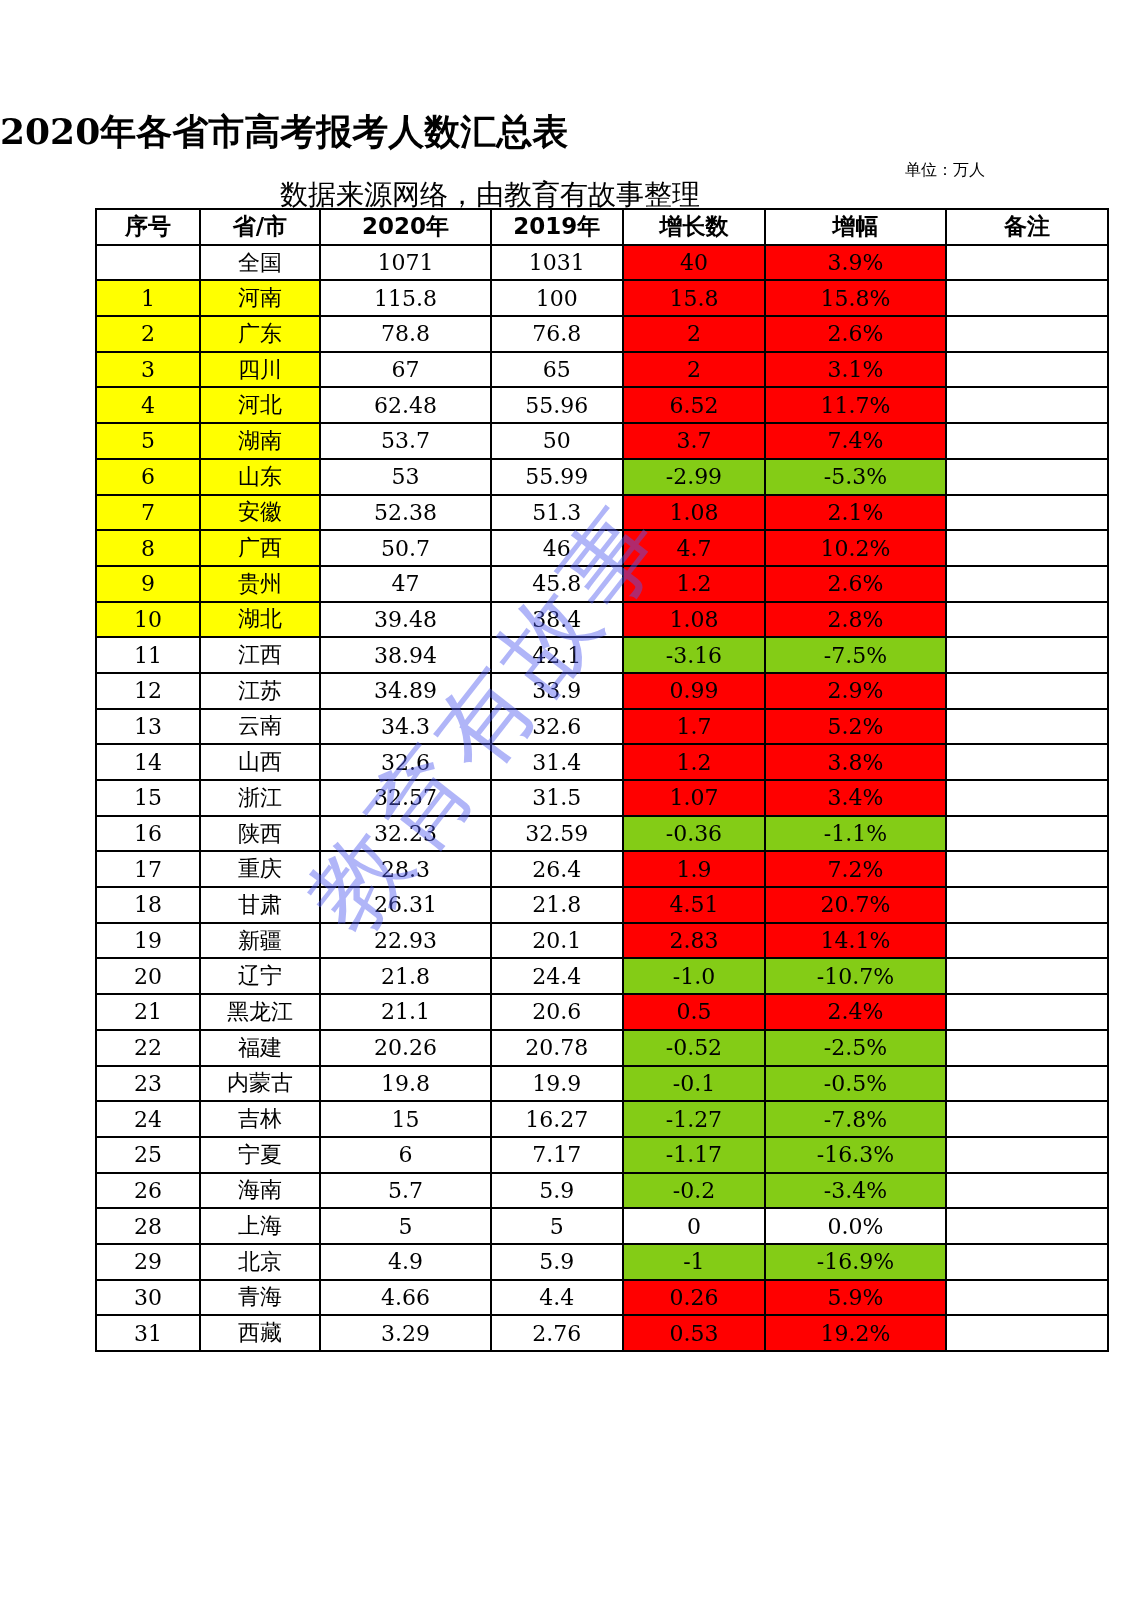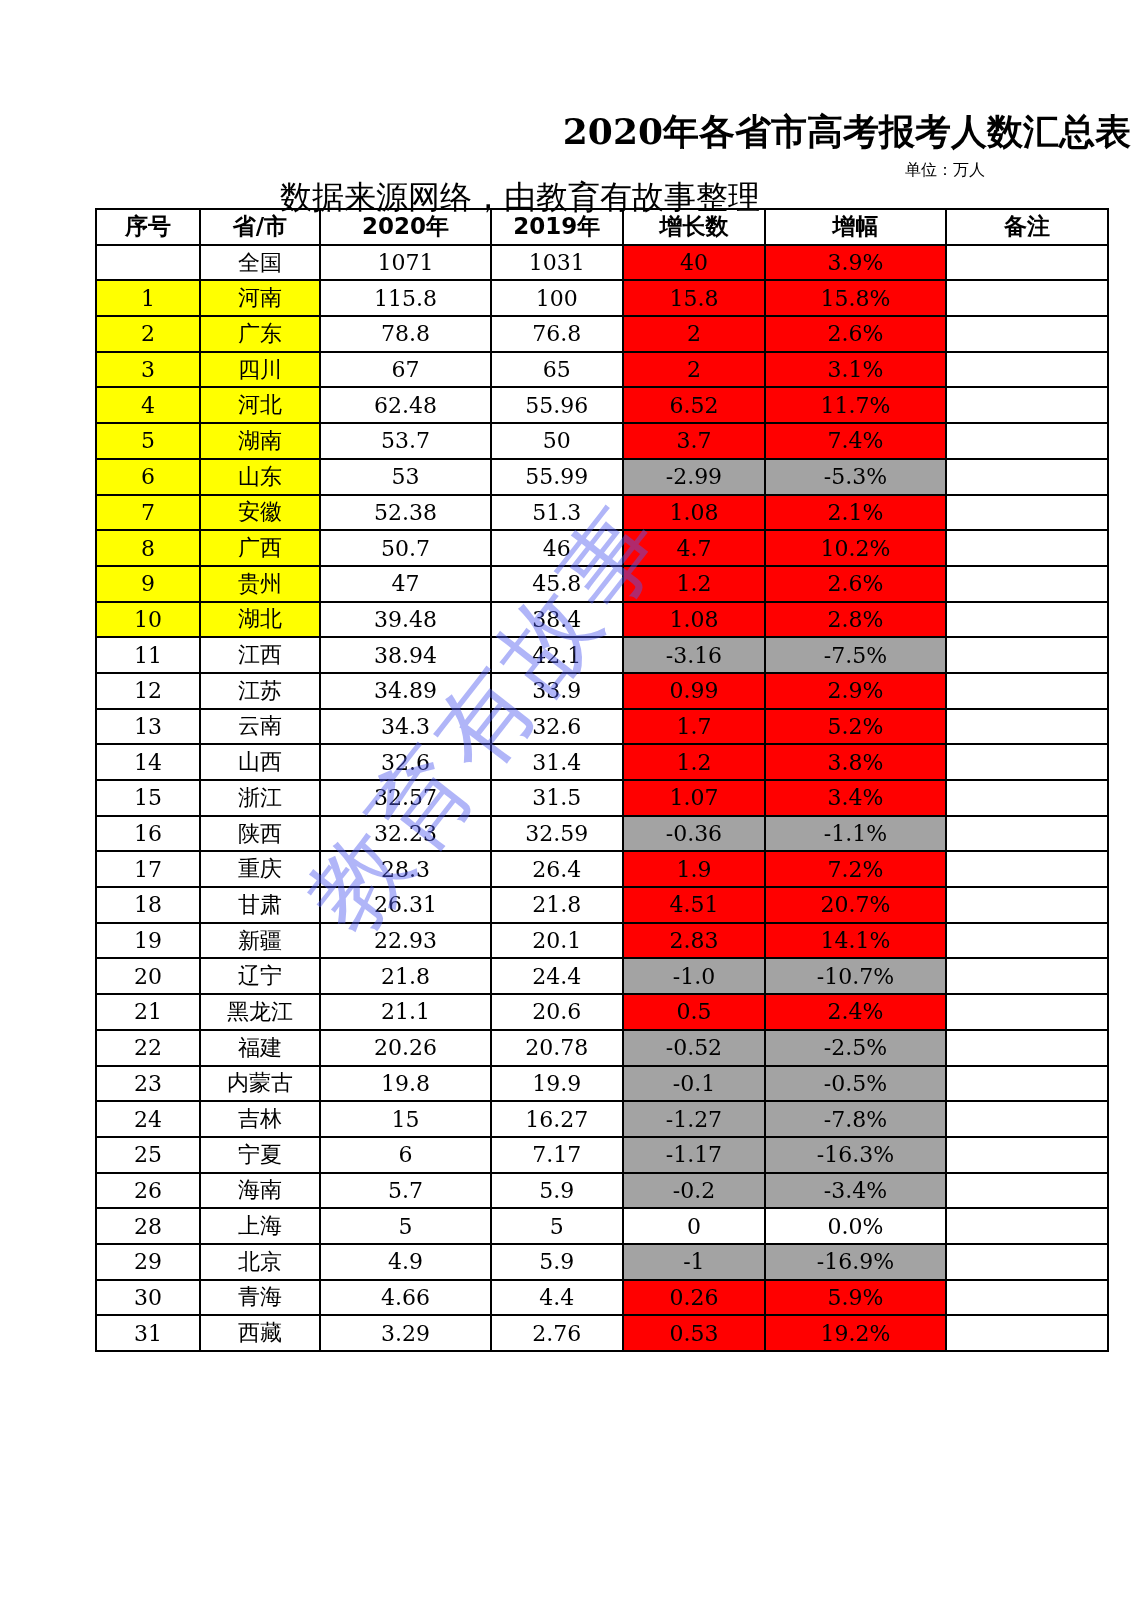--- a/index.html
+++ b/index.html
@@ -1,33 +1,33 @@
 <!DOCTYPE html>
 <html><head>
 <meta charset="utf-8">
 <style>
   html, body { margin: 0; padding: 0; background: #ffffff; }
   body { width: 1131px; height: 1600px; position: relative; overflow: hidden;
          font-family: "DejaVu Serif", "Liberation Serif", serif; color: #000; }
-  .title { position: absolute; left: 0; width: 1131px; top: 108px; text-align: right;
+  .title { position: absolute; left: 0; width: 1131px; top: 108px; text-align: left;
            font-size: 36px; font-weight: bold; letter-spacing: 0px;
            font-family: "DejaVu Serif", "Liberation Serif", serif; }
-  .subtitle { position: absolute; top: 176px; left: 280px; font-size: 32px; }
+  .subtitle { position: absolute; top: 176px; left: 280px; font-size: 28px; }
   .unit { position: absolute; top: 160px; right: 146px; font-size: 16px; }
   table.sheet { position: absolute; left: 95px; top: 208px; border-collapse: collapse;
                 table-layout: fixed; width: 1014px; }
   table.sheet td, table.sheet th { border: 2px solid #000; height: 33.7px; padding: 0;
        text-align: center; vertical-align: middle; font-size: 22px; font-weight: normal;
        font-family: "DejaVu Serif", "Liberation Serif", serif; white-space: nowrap; }
   table.sheet th { font-weight: bold; font-size: 23px; font-family: "DejaVu Sans", "Liberation Sans", sans-serif; }
   .c-idx { width: 91px; } .c-prov { width: 105px; } .c-2020 { width: 150px; }
   .c-2019 { width: 115px; } .c-inc { width: 125px; } .c-pct { width: 158px; } .c-note { width: 142px; }
   .hl { background: #ffff00; }
   .up { background: #ff0000; margin-left: 46px; }
-  .down { background: #a3a3a3; }
+  .down { background: #84cc16; }
   .watermark { position: absolute; left: 280px; top: 880px; font-size: 96px;
                color: rgba(80, 90, 240, 0.45); transform: rotate(-52deg);
                transform-origin: left top; white-space: nowrap; pointer-events: none;
                font-family: "DejaVu Sans", "Liberation Sans", sans-serif; letter-spacing: 6px; }
 </style>
 </head>
 <body>
 
 <div class="title">2020年各省市高考报考人数汇总表</div>
 <div class="subtitle">数据来源网络，由教育有故事整理</div>

